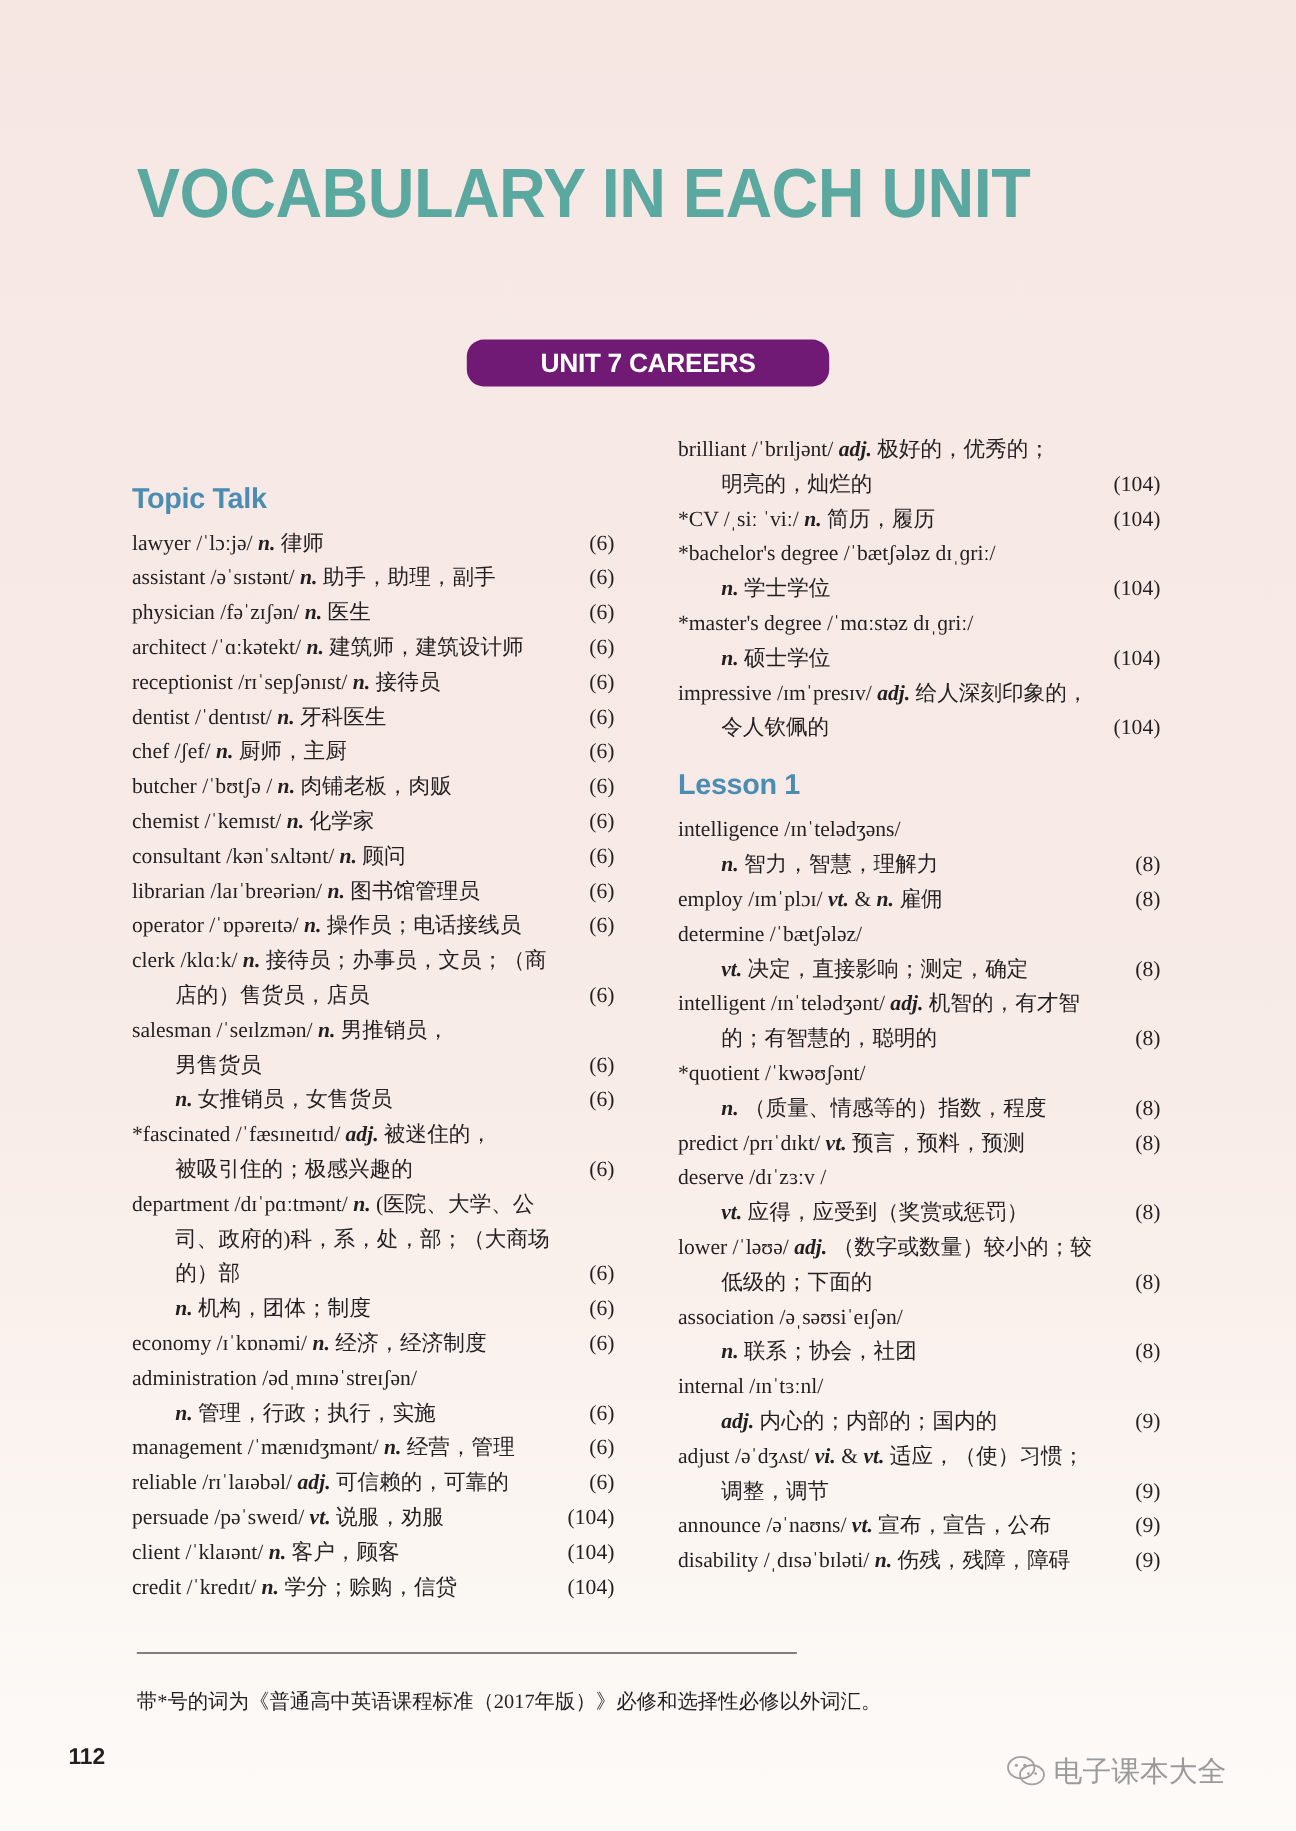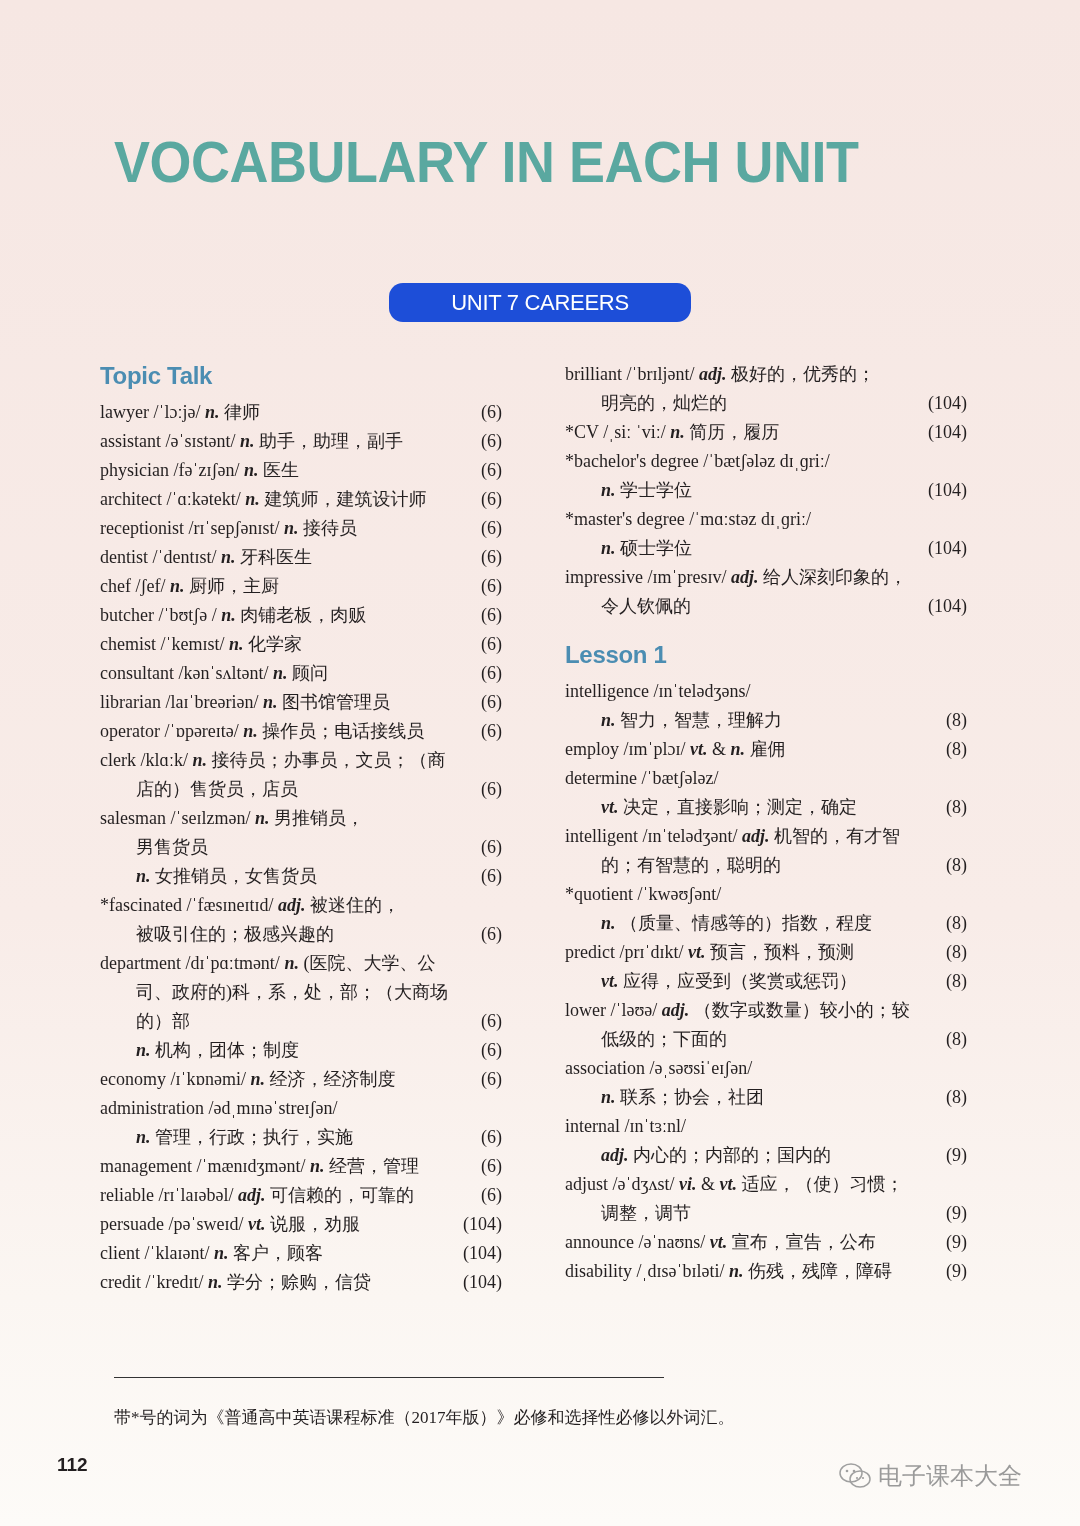--- a/index.html
+++ b/index.html
@@ -13,27 +13,27 @@
   .title {
     position: absolute; left: 114px; top: 128px;
     font-family: "Liberation Sans", "DejaVu Sans", sans-serif;
     font-weight: bold; font-size: 58px; letter-spacing: -0.5px;
     color: #5aa8a0;
     transform: scaleX(0.93); transform-origin: left top;
     white-space: nowrap;
   }
   .unit-pill {
     position: absolute; left: 389px; top: 283px; width: 302px; height: 39px;
-    background: #1d4ed8; border-radius: 14px;
+    background: #701a75; border-radius: 14px;
     display: flex; align-items: center; justify-content: center;
-    color: #fff; font-family: "Liberation Sans", sans-serif; font-weight: normal;
+    color: #fff; font-family: "Liberation Sans", sans-serif; font-weight: bold;
     font-size: 22px; letter-spacing: -0.3px;
   }
   .col { position: absolute; top: 360px; }
-  .col.left { left: 100px; width: 402px; }
+  .col.left { left: 110px; width: 402px; margin-top: 40px; }
   .col.right { left: 565px; width: 402px; }
   .section-heading {
     font-family: "Liberation Sans", sans-serif; font-weight: bold;
     color: #4b8db2; font-size: 24px; height: 38px; line-height: 32px;
     letter-spacing: -0.3px;
   }
   .col.right .section-heading.second { margin-top: 18px; }
   .line {
     height: 29px; line-height: 29px; font-size: 18px; white-space: nowrap;
     display: flex; justify-content: space-between;
@@ -269,20 +269,24 @@
         <span class="txt">*quotient /ˈkwəʊʃənt/</span>
         <span class="pg"></span>
       </div>
       <div class="line indent">
         <span class="txt"><span class="pos">n.</span> （质量、情感等的）指数，程度</span>
         <span class="pg">(8)</span>
       </div>
       <div class="line">
         <span class="txt">predict /prɪˈdɪkt/ <span class="pos">vt.</span> 预言，预料，预测</span>
         <span class="pg">(8)</span>
+      </div>
+      <div class="line">
+        <span class="txt">deserve /dɪˈzɜːv /</span>
+        <span class="pg"></span>
       </div>
       <div class="line indent">
         <span class="txt"><span class="pos">vt.</span> 应得，应受到（奖赏或惩罚）</span>
         <span class="pg">(8)</span>
       </div>
       <div class="line">
         <span class="txt">lower /ˈləʊə/ <span class="pos">adj.</span> （数字或数量）较小的；较</span>
         <span class="pg"></span>
       </div>
       <div class="line indent">

